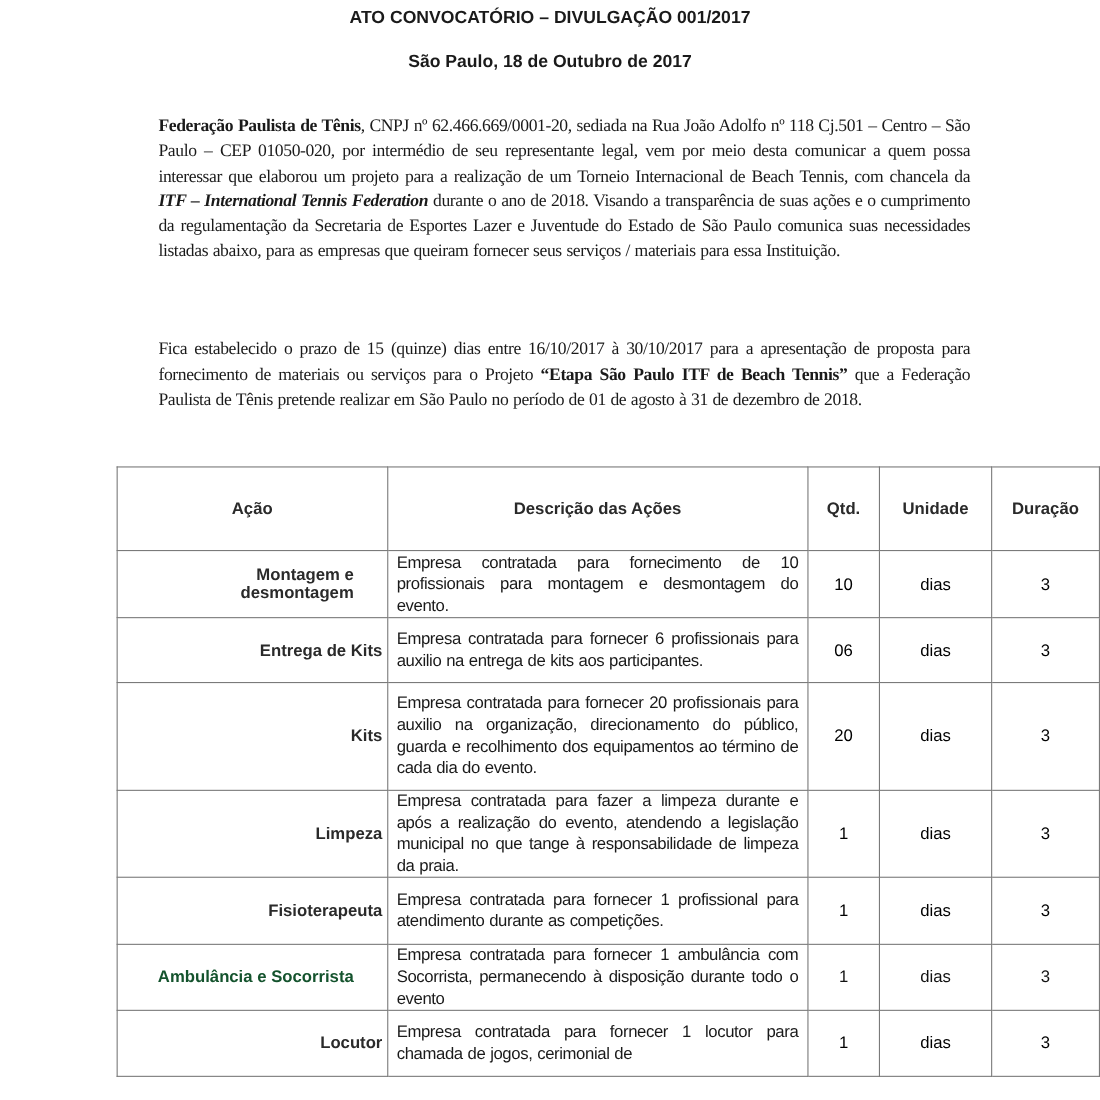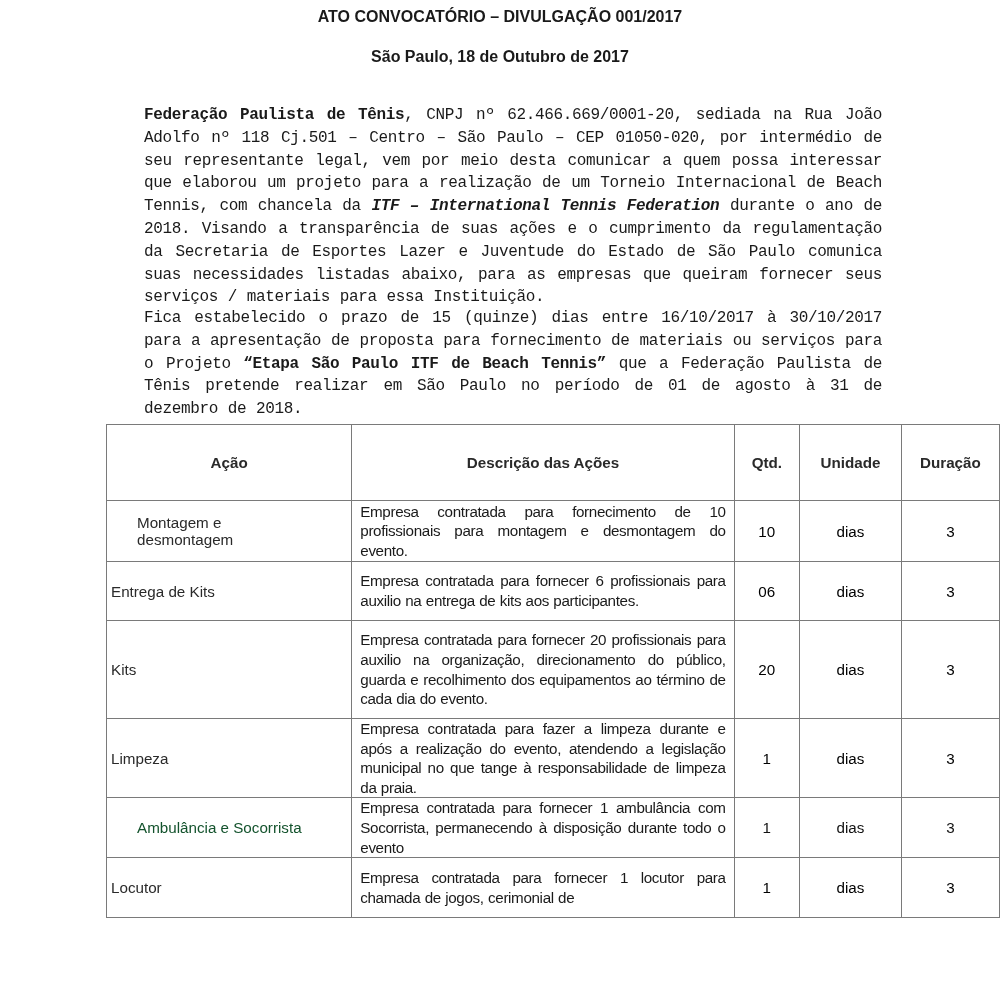--- a/index.html
+++ b/index.html
@@ -1,28 +1,28 @@
 <!DOCTYPE html>
 <html><head>
 <meta charset="utf-8">
 <style>
   html, body { margin: 0; padding: 0; background: #ffffff; }
   body { width: 1000px; height: 1000px; overflow: hidden; position: relative; color: #1a1a1a; font-family: "Liberation Sans", sans-serif; }
   .title { position: absolute; left: 0; width: 1000px; text-align: center; font-weight: bold; font-size: 16px; }
   #doc-title { top: 8px; }
   #doc-date { top: 48px; }
-  .para { position: absolute; left: 144px; width: 738px; font-size: 16px; line-height: 22.8px; text-align: justify; font-family: Liberation Mono, monospace; letter-spacing: -0.35px; word-spacing: 0.5px; }
+  .para { position: absolute; left: 144px; width: 738px; font-size: 16px; line-height: 22.8px; text-align: justify; font-family: Liberation Serif, serif; letter-spacing: -0.35px; word-spacing: 0.5px; }
   #para1 { top: 104px; }
   #para2 { top: 307px; }
   .para b { font-weight: bold; }
   .para i { font-style: italic; font-weight: bold; }
   table.acoes { position: absolute; left: 106px; top: 424px; border-collapse: collapse; table-layout: fixed; font-size: 15.2px; }
   table.acoes td, table.acoes th { border: 1.3px solid #7a7a7a; padding: 4px; vertical-align: middle; }
   table.acoes th { font-weight: bold; height: 67px; text-align: center; color: #2a2a2a; }
-  .c-acao { width: 190px; text-align: left; font-weight: normal; color: #2a2a2a; }
+  .c-acao { width: 190px; text-align: right; font-weight: bold; color: #2a2a2a; }
   .c-desc { width: 382px; }
   .c-qtd { width: 58px; text-align: center; margin-left: 36px; }
   .c-un { width: 95px; text-align: center; }
   .c-dur { width: 91px; text-align: center; }
   td.c-desc { padding: 0 8px 0 8px !important; text-align: justify; line-height: 19.6px; letter-spacing: -0.35px; word-spacing: 0.5px; text-align-last: left; }
   td.c-qtd, td.c-un, td.c-dur { color: #000000; }
   tr.strong td.c-acao { color: #14532d; }
   tr.strong td.c-qtd, tr.strong td.c-un, tr.strong td.c-dur { color: #111; }
 </style>
 </head>
@@ -67,20 +67,27 @@
       <td class="c-un">dias</td>
       <td class="c-dur">3</td>
     </tr>
     <tr style="height:78px">
       <td class="c-acao">Limpeza</td>
       <td class="c-desc">Empresa contratada para fazer a limpeza durante e após a realização do evento, atendendo a legislação municipal no que tange à responsabilidade de limpeza da praia.</td>
       <td class="c-qtd">1</td>
       <td class="c-un">dias</td>
       <td class="c-dur">3</td>
     </tr>
+    <tr style="height:61px">
+      <td class="c-acao">Fisioterapeuta</td>
+      <td class="c-desc">Empresa contratada para fornecer 1 profissional para atendimento durante as competições.</td>
+      <td class="c-qtd">1</td>
+      <td class="c-un">dias</td>
+      <td class="c-dur">3</td>
+    </tr>
     <tr class="strong" style="height:60px">
       <td class="c-acao" style="padding:0 30px">Ambulância e Socorrista</td>
       <td class="c-desc">Empresa contratada para fornecer 1 ambulância com Socorrista, permanecendo à disposição durante todo o evento</td>
       <td class="c-qtd">1</td>
       <td class="c-un">dias</td>
       <td class="c-dur">3</td>
     </tr>
     <tr style="height:60px">
       <td class="c-acao">Locutor</td>
       <td class="c-desc">Empresa contratada para fornecer 1 locutor para chamada de jogos, cerimonial de</td>

